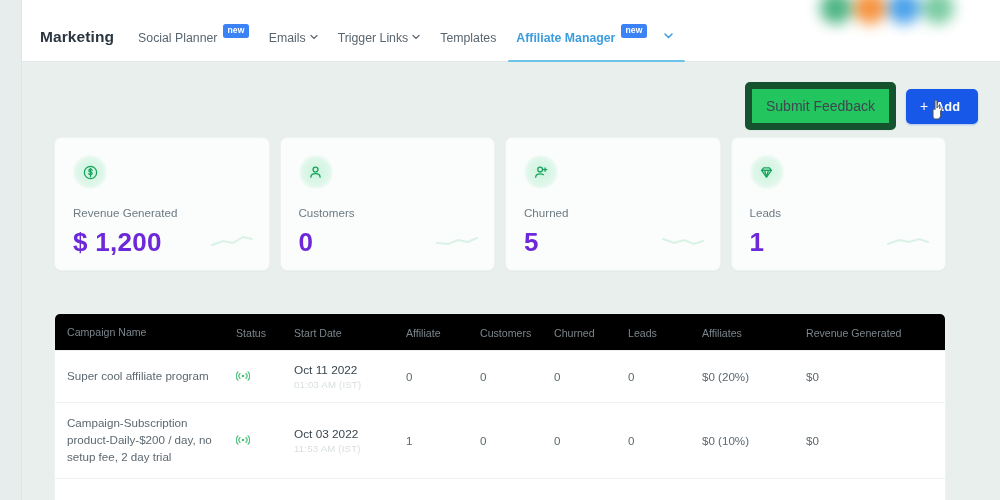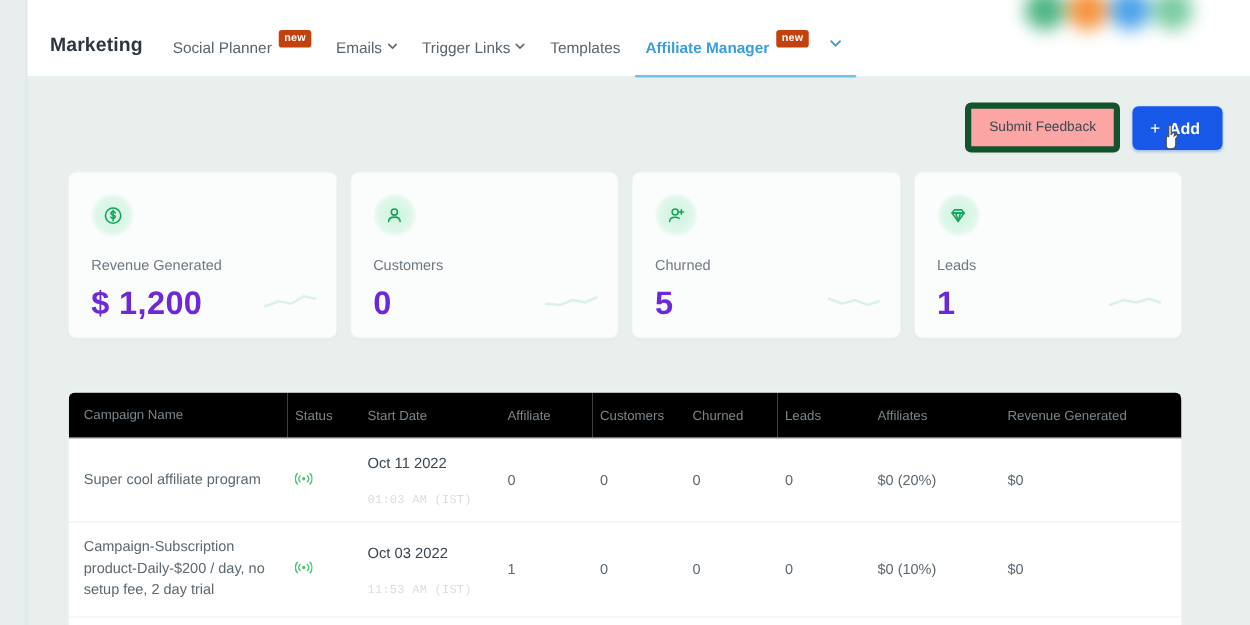--- a/index.html
+++ b/index.html
@@ -36,21 +36,21 @@
     position: relative; display: flex; align-items: center; gap: 4px;
     font-size: 12.3px; color: #59656f; padding: 0 10px 17px 10px;
     white-space: nowrap; cursor: pointer;
   }
   .nav-item.active { color: #3b9ddd; font-weight: 600; }
   .nav-item.active::after {
     content: ""; position: absolute; left: 2px; right: -28px; bottom: 0;
     height: 2.5px; background: #6cc3e8; border-radius: 2px;
   }
   .badge-new {
-    display: inline-block; background: #c2410c; color: #ffffff;
+    display: inline-block; background: #3b82f6; color: #ffffff;
     font-size: 8.6px; font-weight: 700; line-height: 1;
     padding: 2.5px 4px 3px 4px; border-radius: 2.5px;
     position: relative; top: -7px; margin-left: 2px; letter-spacing: .2px; text-align: right;
   }
   .chev { display: inline-block; width: 8px; height: 8px; position: relative; top: -1px; }
   .chev svg { display: block; }
   .nav-caret { padding: 0 10px 17px 6px; color: #3b9ddd; cursor: pointer; }
 
   
   .avatars {
@@ -62,22 +62,22 @@
   
   .page-head {
     position: absolute; left: 22px; top: 62px; width: 978px; height: 72px;
   }
   .page-title {
     position: absolute; left: 32px; top: 18px;
     font-size: 25px; font-weight: 400; color: #2f3c47; letter-spacing: .2px;
   }
   .head-actions { position: absolute; right: 22px; top: 20px; display: flex; gap: 10px; align-items: center; }
   .btn-secondary {
-    background: #fca5a5; border: 5px solid #14532d; border-radius: 5px;
-    font-size: 11px; color: #3d4850; padding: 9px 14px; cursor: pointer;
+    background: #22c55e; border: 7px solid #14532d; border-radius: 5px;
+    font-size: 14px; color: #3d4850; padding: 9px 14px; cursor: pointer;
     box-shadow: 0 1px 1px rgba(20,40,60,.03);
   }
   .btn-primary {
     background: #1758e8; border: none; border-radius: 5px; color: #ffffff;
     font-size: 12.8px; font-weight: 700; padding: 10px 18px 10px 14px;
     display: flex; align-items: center; gap: 7px; cursor: pointer;
     box-shadow: 0 1px 2px rgba(23,88,232,.3);
   }
   .btn-primary .plus { font-size: 14px; font-weight: 400; line-height: 1; }
 
@@ -118,21 +118,21 @@
     font-size: 11.6px; color: #5c6870; padding: 12px 6px;
     border-bottom: 1px solid #f0f3f3; vertical-align: middle;
   }
   .c-name { width: 175px; padding-left: 12px !important; line-height: 1.45; }
   .c-status { width: 58px; }
   .c-date { width: 112px; }
   .c-num { width: 74px; }
   .c-comm { width: 104px; }
   .c-rev { width: 150px; }
   .date-main { color: #394650; font-size: 11.8px; }
-  .date-sub { color: #d8dedf; font-size: 9.6px; margin-top: 17px; letter-spacing: .2px; font-family: Liberation Mono, monospace; }
+  .date-sub { color: #d8dedf; font-size: 9.6px; margin-top: 2px; letter-spacing: .2px; }
   .status-ico { color: #4fc07c; display: inline-block; }
 </style>
 </head>
 <body>
 
 <div class="app">
 
   <div class="left-rail"></div>
 
   <div class="topbar">

